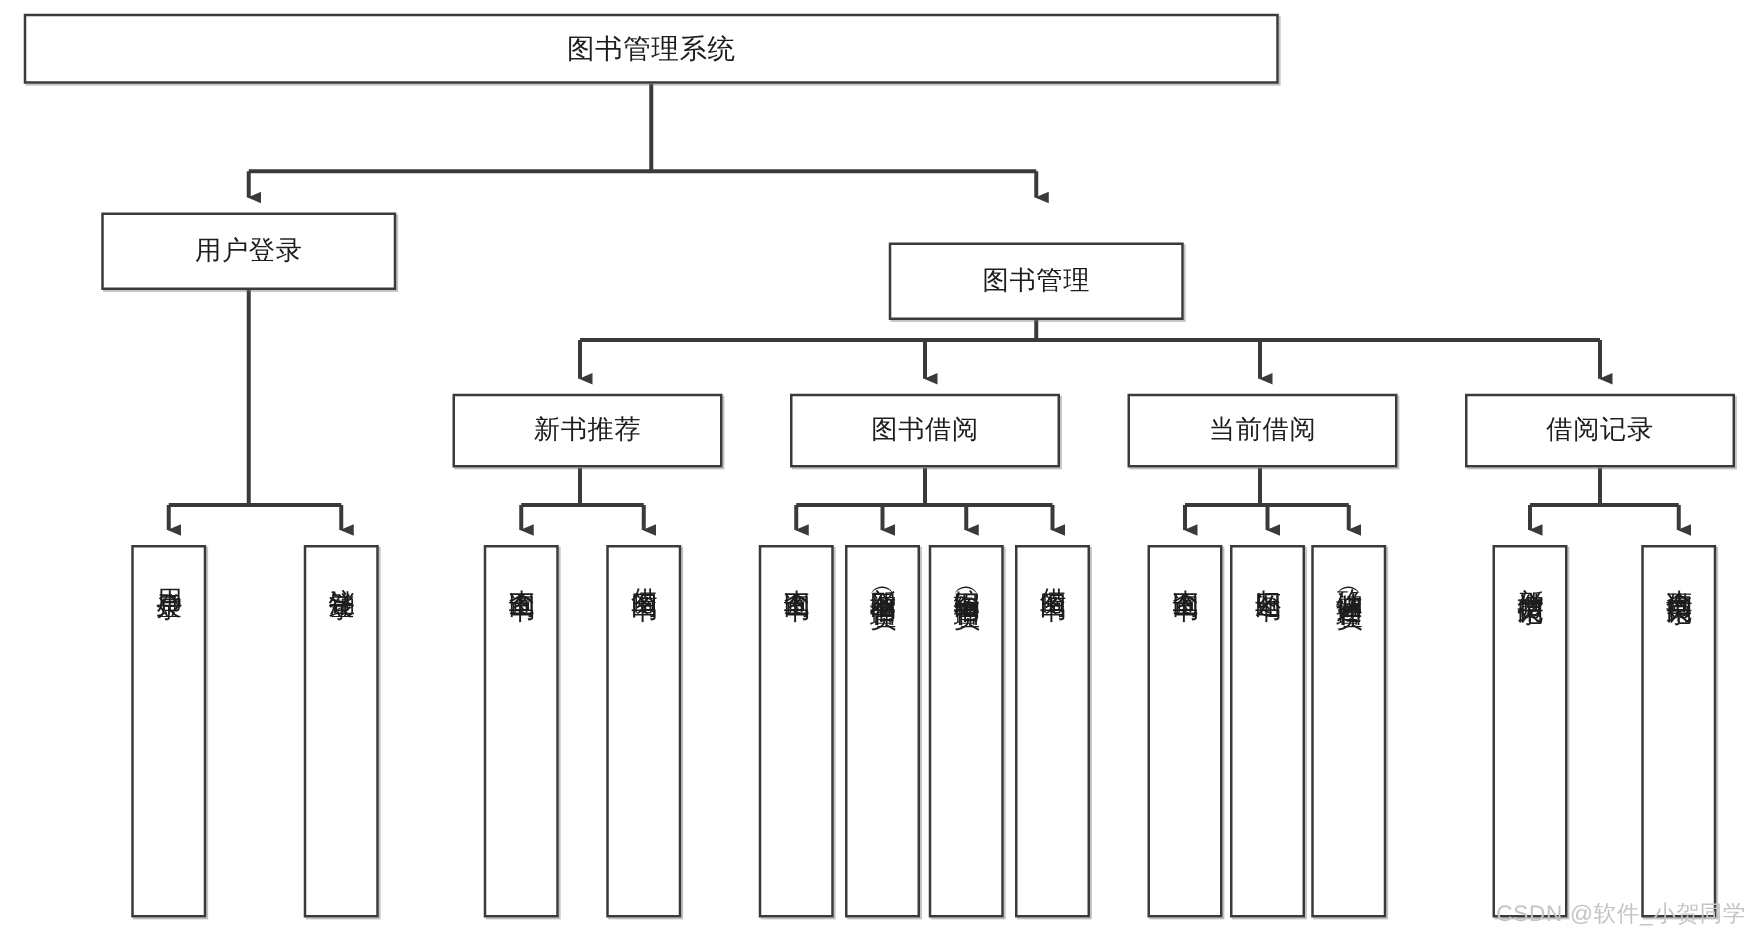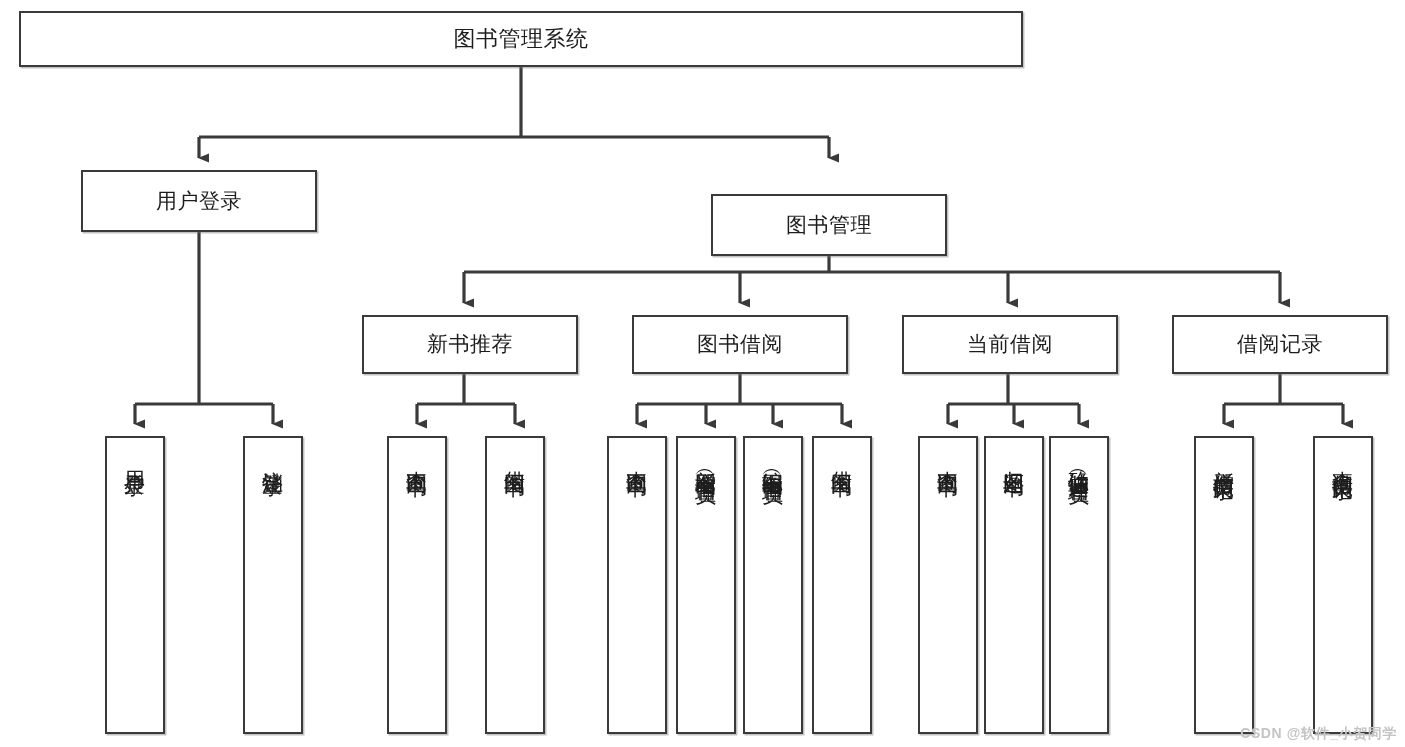--- a/index.html
+++ b/index.html
@@ -58,25 +58,24 @@
     line-height: 1.0;
   }
   .node.root .node-label {
     font-size: 22px;
   }
   #watermark {
     position: absolute;
     right: 8px;
     bottom: 4px;
     color: #c4c4c4;
-    font-size: 14px;
+    font-size: 18px;
     letter-spacing: 0.6px;
     white-space: nowrap;
     user-select: none;
-    font-weight: bold;
   }
 </style>
 </head>
 <body>
 
 <div id="diagram-canvas">
 
   <svg id="edge-layer" viewBox="0 0 1405 747" width="1405" height="747" xmlns="http://www.w3.org/2000/svg">
     <defs>
       <marker id="arrowhead" markerWidth="10" markerHeight="11" refX="4.6" refY="10" orient="auto" markerUnits="userSpaceOnUse">

